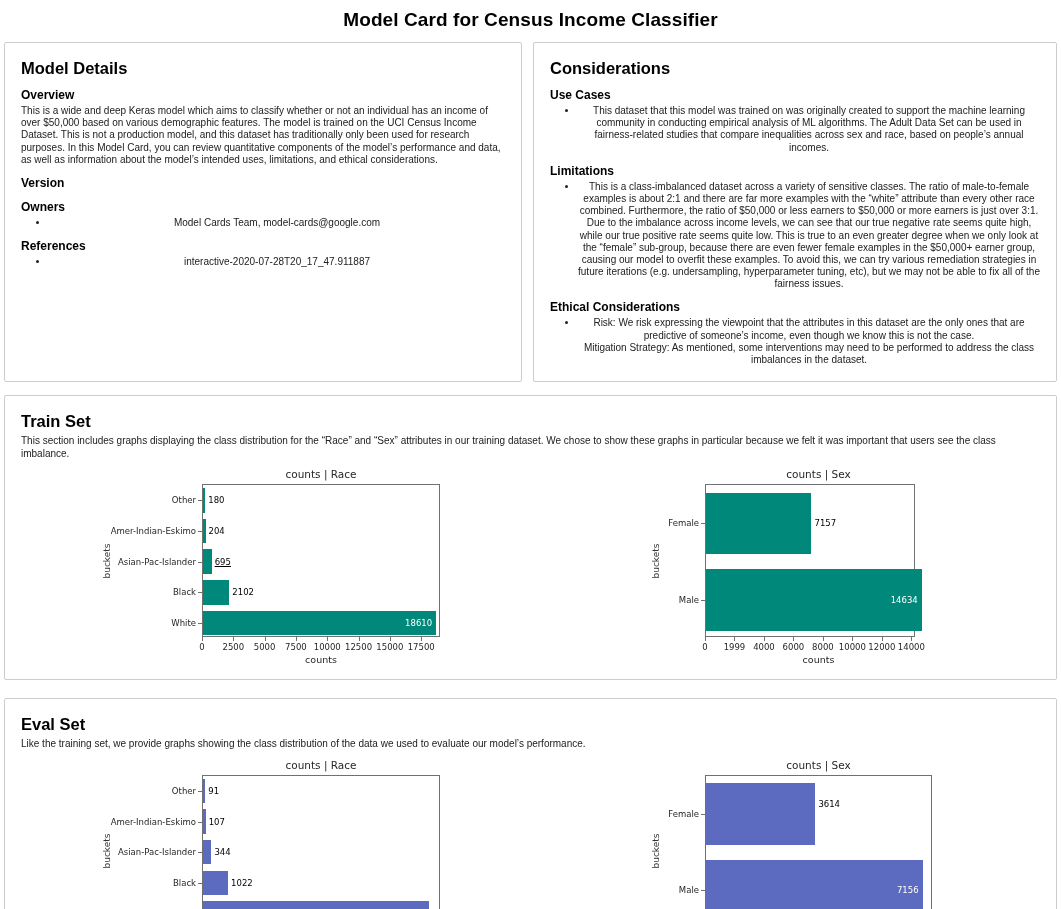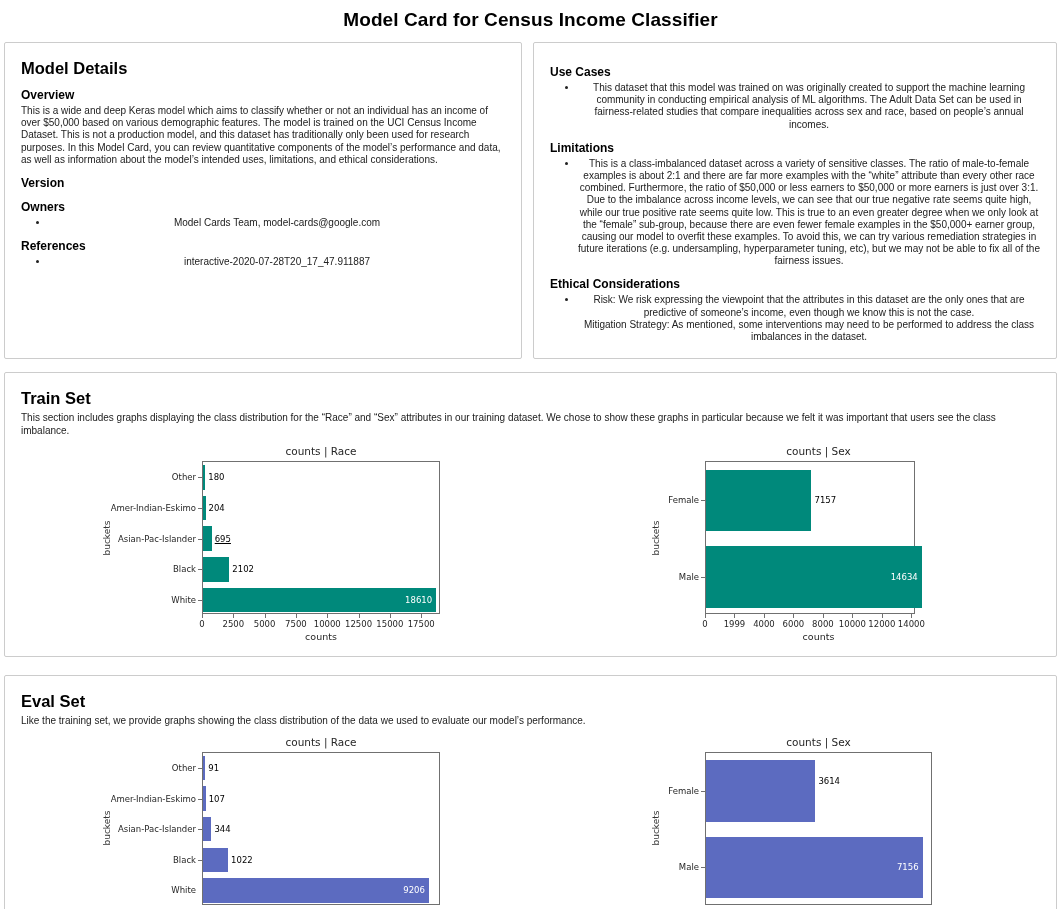--- a/index.html
+++ b/index.html
@@ -79,20 +79,21 @@
     <ul class="bullet-list">
       <li>Model Cards Team, model-cards@google.com</li>
     </ul>
     <h3 class="sub-heading">References</h3>
     <ul class="bullet-list">
       <li>interactive-2020-07-28T20_17_47.911887</li>
     </ul>
   </section>
 
   <section class="card card-considerations">
+    <h2 class="card-title">Considerations</h2>
     <h3 class="sub-heading">Use Cases</h3>
     <ul class="bullet-list">
       <li>This dataset that this model was trained on was originally created to support the machine learning community in conducting empirical analysis of ML algorithms. The Adult Data Set can be used in fairness-related studies that compare inequalities across sex and race, based on people’s annual incomes.</li>
     </ul>
     <h3 class="sub-heading">Limitations</h3>
     <ul class="bullet-list">
       <li>This is a class-imbalanced dataset across a variety of sensitive classes. The ratio of male-to-female examples is about 2:1 and there are far more examples with the “white” attribute than every other race combined. Furthermore, the ratio of $50,000 or less earners to $50,000 or more earners is just over 3:1. Due to the imbalance across income levels, we can see that our true negative rate seems quite high, while our true positive rate seems quite low. This is true to an even greater degree when we only look at the “female” sub-group, because there are even fewer female examples in the $50,000+ earner group, causing our model to overfit these examples. To avoid this, we can try various remediation strategies in future iterations (e.g. undersampling, hyperparameter tuning, etc), but we may not be able to fix all of the fairness issues.</li>
     </ul>
     <h3 class="sub-heading">Ethical Considerations</h3>
     <ul class="bullet-list">

